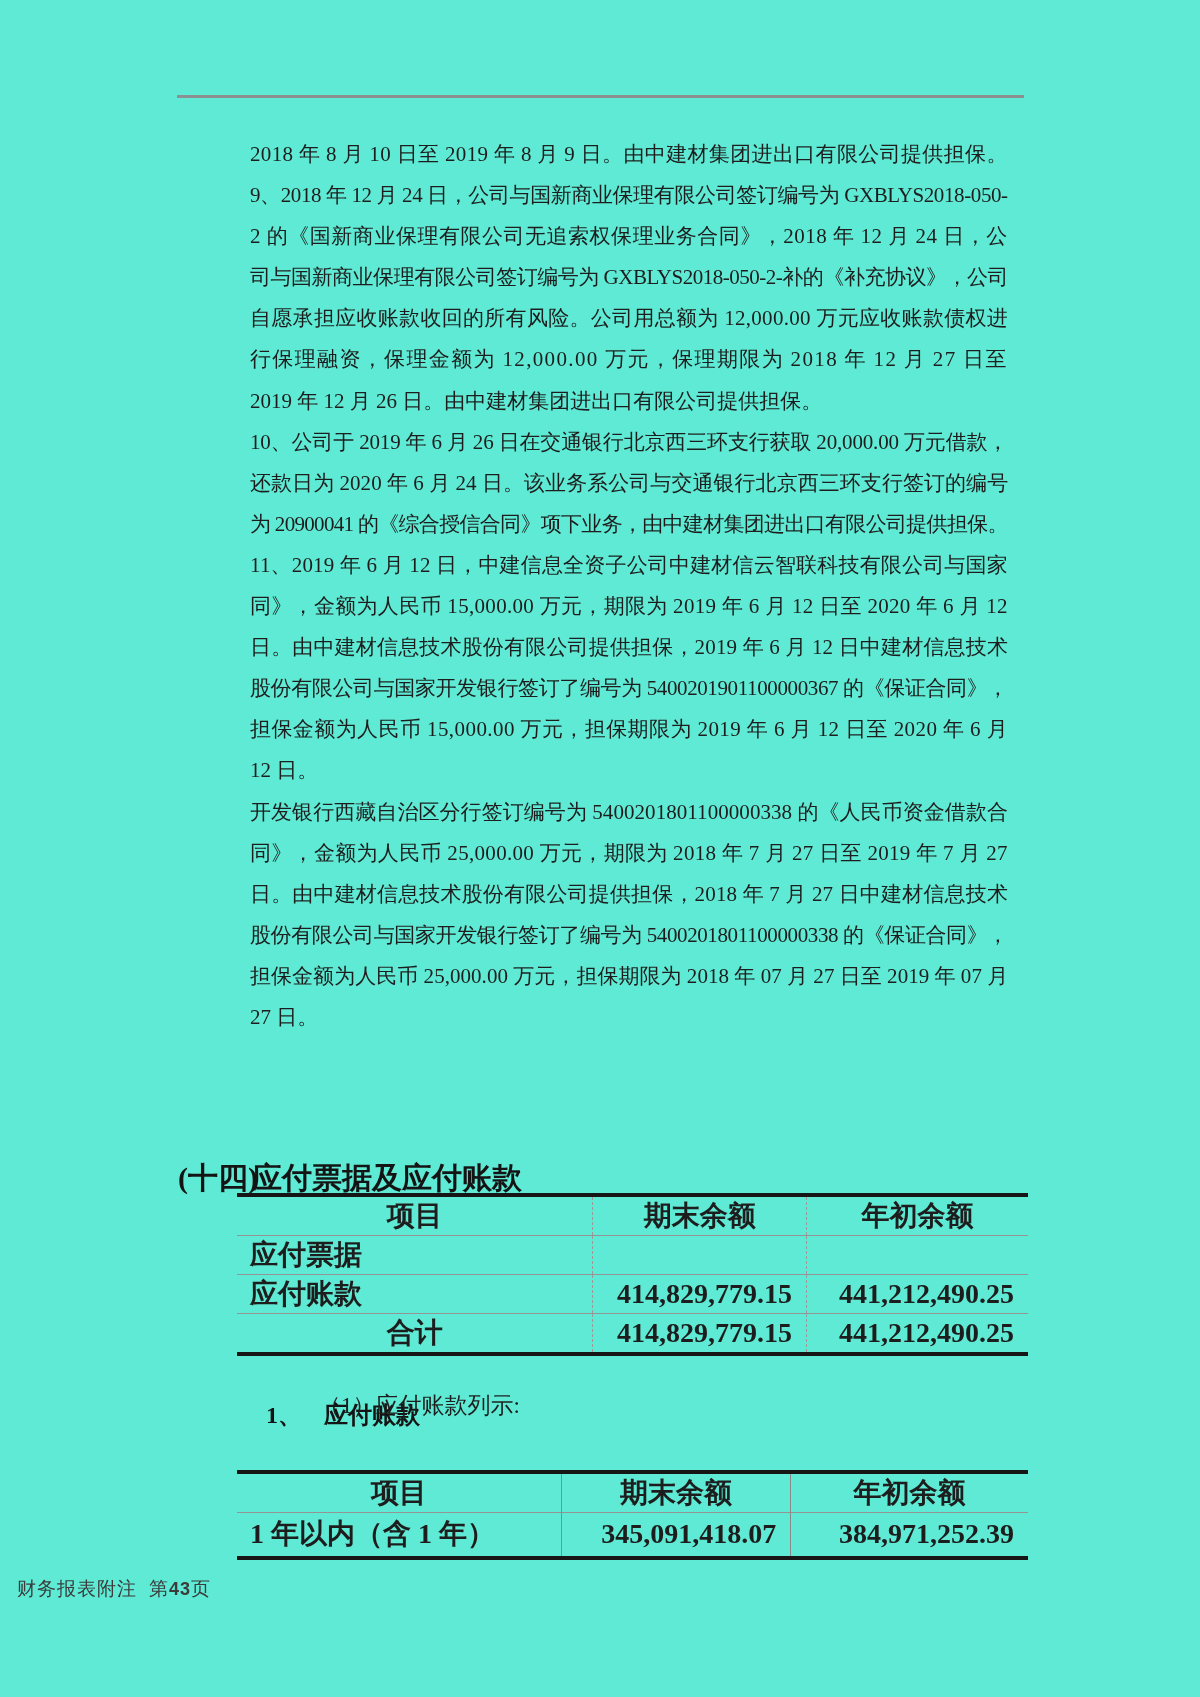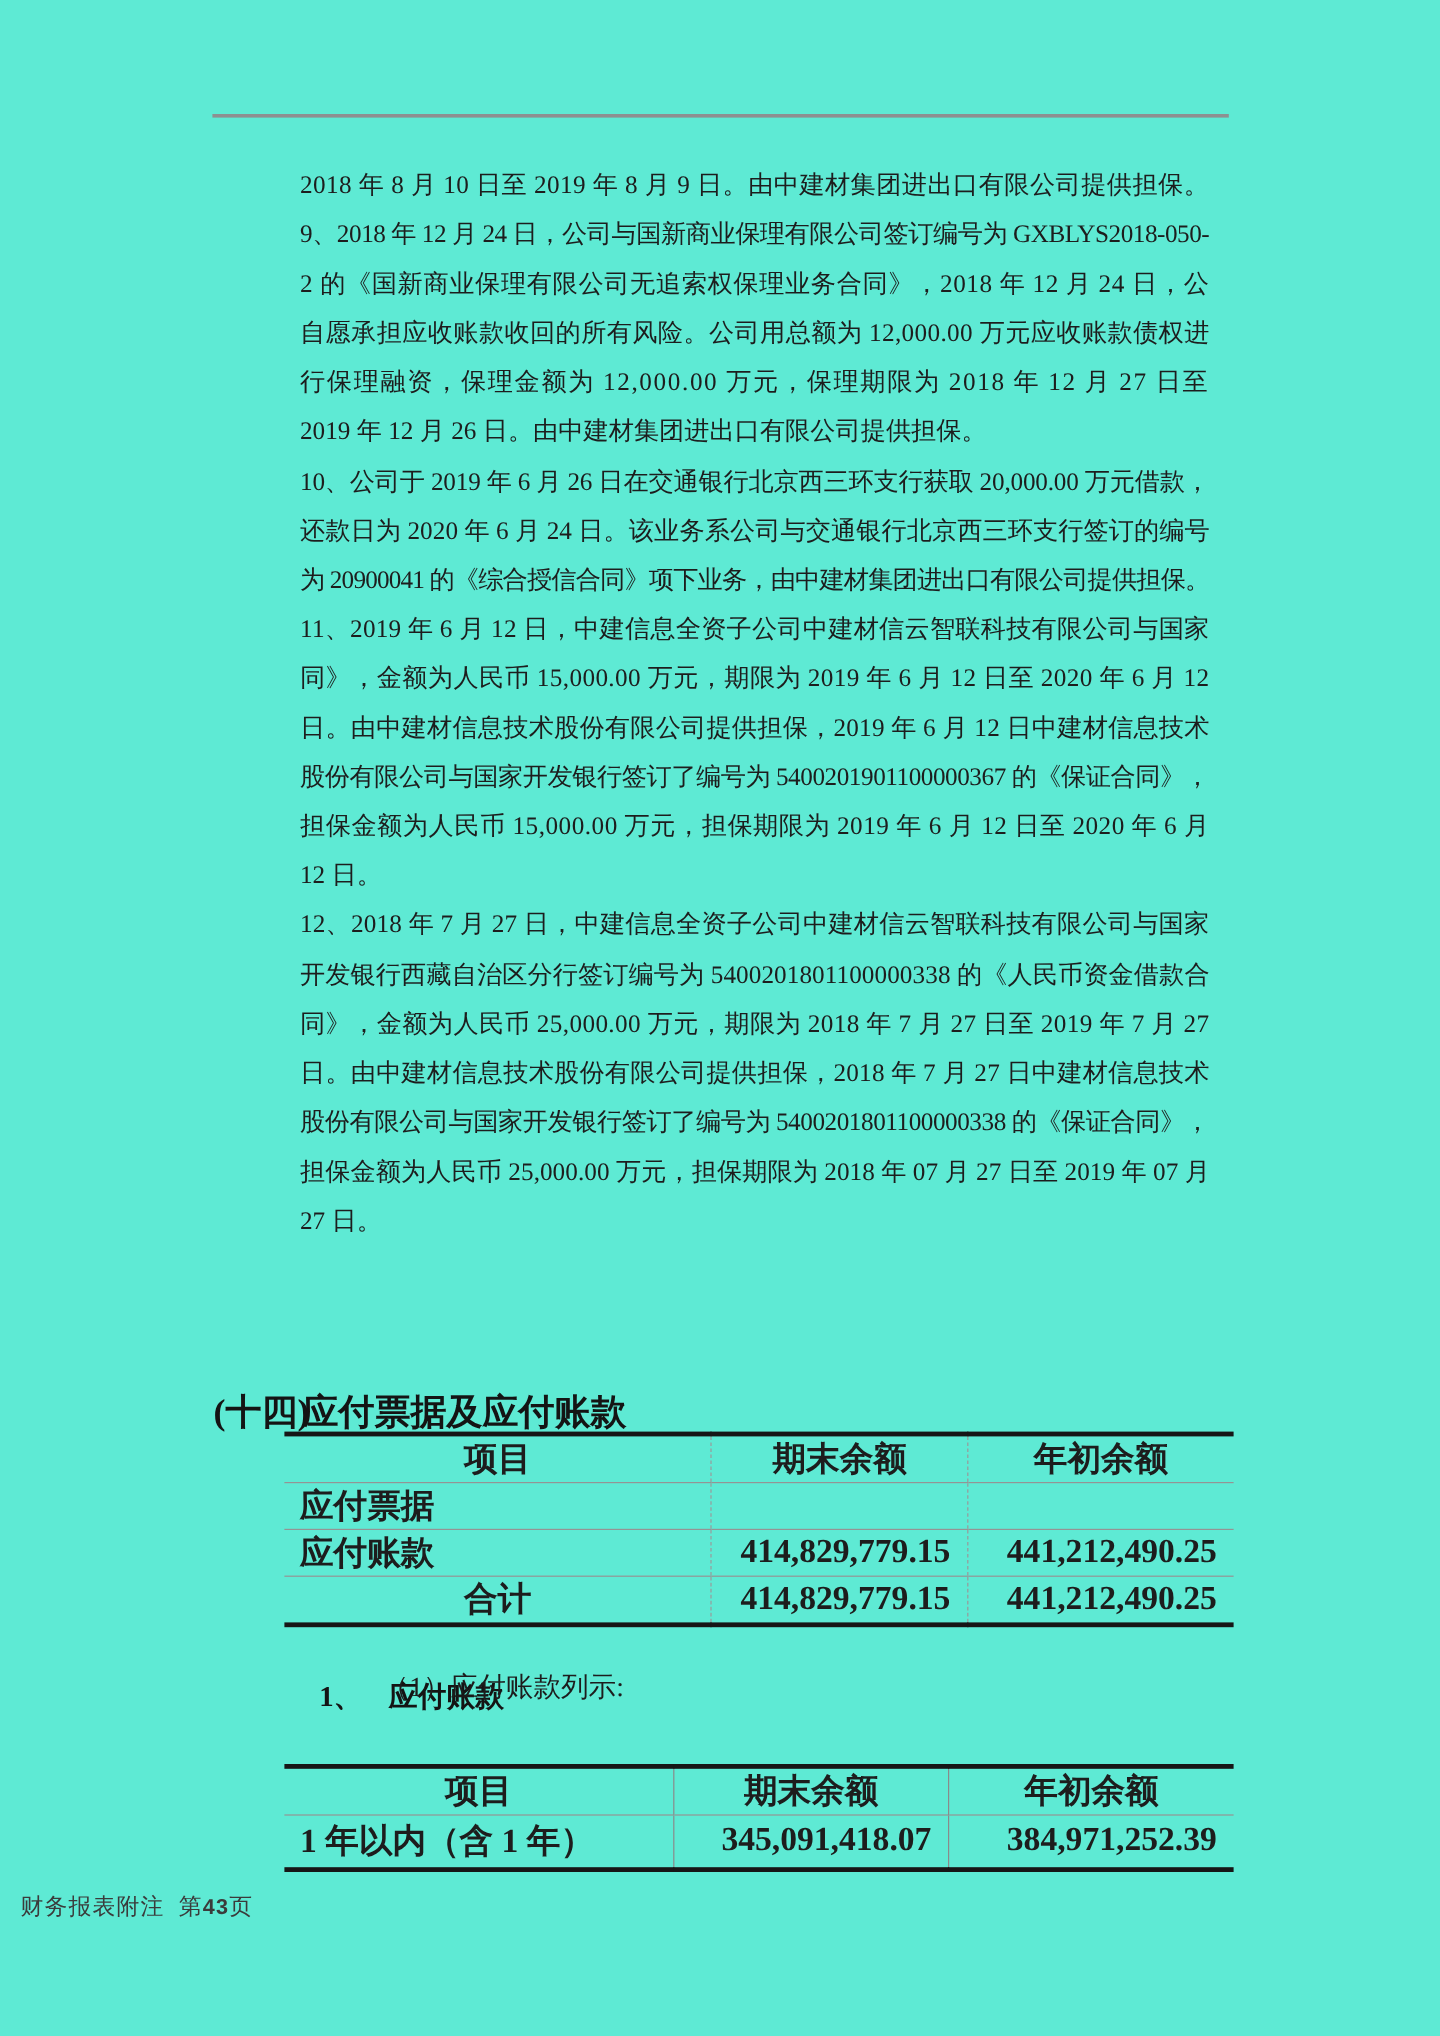--- a/index.html
+++ b/index.html
@@ -56,36 +56,36 @@
 
 <div class="page">
 
   <div class="header-rule"></div>
 
   <div class="body-block">
     <div class="ln j"><span style="letter-spacing: 0.35px;">2018 年 8 月 10 日至 2019 年 8 月 9 日。由中建材集团进出口有限公司提供担保。</span></div>
 
     <div class="ln j"><span style="letter-spacing: -0.39px;">9、2018 年 12 月 24 日，公司与国新商业保理有限公司签订编号为 GXBLYS2018-050-</span></div>
     <div class="ln j"><span style="letter-spacing: 0.52px;">2 的《国新商业保理有限公司无追索权保理业务合同》，2018 年 12 月 24 日，公</span></div>
+    <div class="ln j"><span style="letter-spacing: -0.48px;">司与国新商业保理有限公司签订编号为 GXBLYS2018-050-2-补的《补充协议》，公司</span></div>
     <div class="ln j"><span style="letter-spacing: 0.3px;">自愿承担应收账款收回的所有风险。公司用总额为 12,000.00 万元应收账款债权进</span></div>
     <div class="ln j"><span style="letter-spacing: 1.35px;">行保理融资，保理金额为 12,000.00 万元，保理期限为 2018 年 12 月 27 日至</span></div>
     <div class="ln"><span>2019 年 12 月 26 日。由中建材集团进出口有限公司提供担保。</span></div>
 
     <div class="ln j"><span style="letter-spacing: -0.16px;">10、公司于 2019 年 6 月 26 日在交通银行北京西三环支行获取 20,000.00 万元借款，</span></div>
     <div class="ln j"><span style="letter-spacing: 0.05px;">还款日为 2020 年 6 月 24 日。该业务系公司与交通银行北京西三环支行签订的编号</span></div>
     <div class="ln j"><span style="letter-spacing: -0.69px;">为 20900041 的《综合授信合同》项下业务，由中建材集团进出口有限公司提供担保。</span></div>
 
     <div class="ln j"><span style="letter-spacing: 0.18px;">11、2019 年 6 月 12 日，中建信息全资子公司中建材信云智联科技有限公司与国家</span></div>
     <div class="ln j"><span style="letter-spacing: 0.31px;">同》，金额为人民币 15,000.00 万元，期限为 2019 年 6 月 12 日至 2020 年 6 月 12</span></div>
     <div class="ln j"><span style="letter-spacing: 0.17px;">日。由中建材信息技术股份有限公司提供担保，2019 年 6 月 12 日中建材信息技术</span></div>
     <div class="ln j"><span style="letter-spacing: -0.38px;">股份有限公司与国家开发银行签订了编号为 5400201901100000367 的《保证合同》，</span></div>
     <div class="ln j"><span style="letter-spacing: 0.42px;">担保金额为人民币 15,000.00 万元，担保期限为 2019 年 6 月 12 日至 2020 年 6 月</span></div>
     <div class="ln"><span>12 日。</span></div>
 
-    <div class="ln j"><span style="letter-spacing: 0.16px;">12、2018 年 7 月 27 日，中建信息全资子公司中建材信云智联科技有限公司与国家</span></div>
     <div class="ln j"><span style="letter-spacing: 0.06px;">开发银行西藏自治区分行签订编号为 5400201801100000338 的《人民币资金借款合</span></div>
     <div class="ln j"><span style="letter-spacing: 0.31px;">同》，金额为人民币 25,000.00 万元，期限为 2018 年 7 月 27 日至 2019 年 7 月 27</span></div>
     <div class="ln j"><span style="letter-spacing: 0.17px;">日。由中建材信息技术股份有限公司提供担保，2018 年 7 月 27 日中建材信息技术</span></div>
     <div class="ln j"><span style="letter-spacing: -0.38px;">股份有限公司与国家开发银行签订了编号为 5400201801100000338 的《保证合同》，</span></div>
     <div class="ln j"><span style="letter-spacing: 0.04px;">担保金额为人民币 25,000.00 万元，担保期限为 2018 年 07 月 27 日至 2019 年 07 月</span></div>
     <div class="ln"><span>27 日。</span></div>
   </div>
 
   <span class="sec-num">(十四)</span>
   <span class="sec-title">应付票据及应付账款</span>

